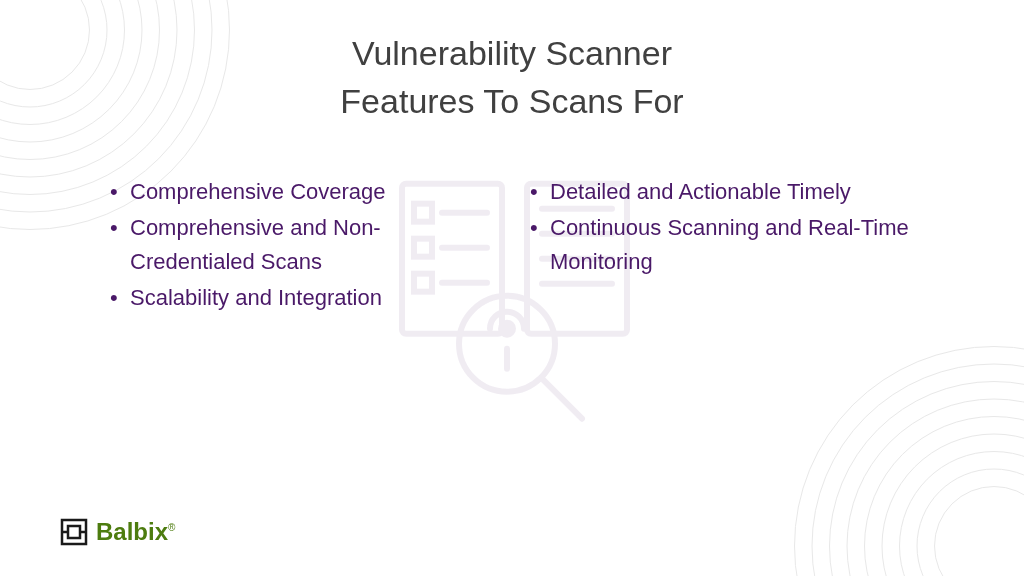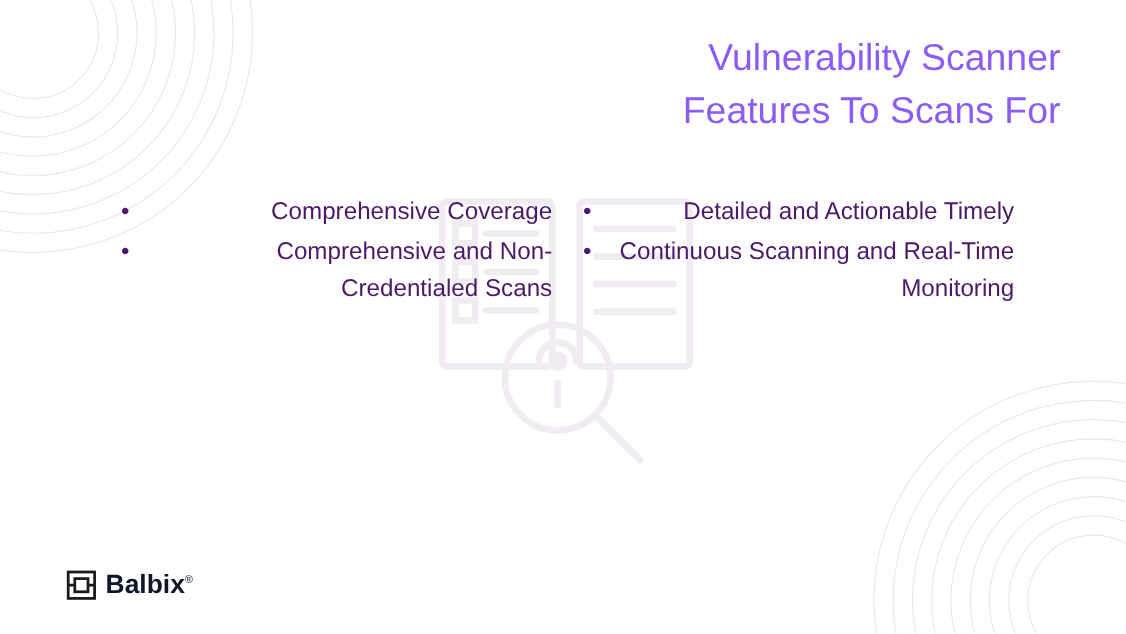--- a/index.html
+++ b/index.html
@@ -52,23 +52,22 @@
     }
     
     .title-container {
       text-align: center;
       margin-bottom: 50px;
     }
     
     .title-line {
       font-size: 34px;
       font-weight: 500;
-      color: #8b5cf6;
+      color: #404040;
       line-height: 1.4;
-      text-align: right;
     }
     
     .bg-icon {
       position: absolute;
       top: 50%;
       left: 50%;
       transform: translate(-50%, -45%);
       opacity: 0.08;
       pointer-events: none;
     }
@@ -82,21 +81,20 @@
       z-index: 2;
     }
     
     .column {
       flex: 1;
     }
     
     .feature-list {
       list-style: none;
       padding-left: 20px;
-      text-align: right;
     }
     
     .feature-list li {
       position: relative;
       font-size: 22px;
       color: #4a1968;
       font-weight: 500;
       line-height: 1.55;
       padding-left: 8px;
       margin-bottom: 2px;
@@ -120,21 +118,21 @@
     }
     
     .logo-icon {
       width: 28px;
       height: 28px;
     }
     
     .logo-text {
       font-size: 24px;
       font-weight: 700;
-      color: #0f172a;
+      color: #4d7c0f;
     }
     
     .logo-tm {
       font-size: 10px;
       vertical-align: super;
       font-weight: 400;
     }
   </style>
 </head>
 <body>
@@ -192,20 +190,21 @@
   <div class="title-container">
     <div class="title-line">Vulnerability Scanner</div>
     <div class="title-line">Features To Scans For</div>
   </div>
 
   <div class="columns">
     <div class="column">
       <ul class="feature-list">
         <li>Comprehensive Coverage</li>
         <li>Comprehensive and Non-Credentialed Scans</li>
+        <li>Scalability and Integration</li>
       </ul>
     </div>
     <div class="column">
       <ul class="feature-list">
         <li>Detailed and Actionable Timely</li>
         <li>Continuous Scanning and Real-Time Monitoring</li>
       </ul>
     </div>
   </div>
 

